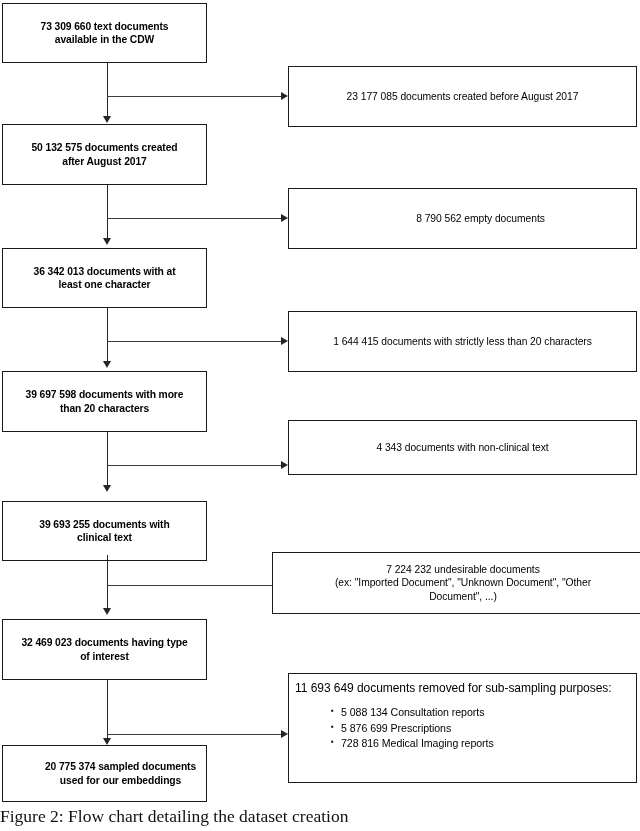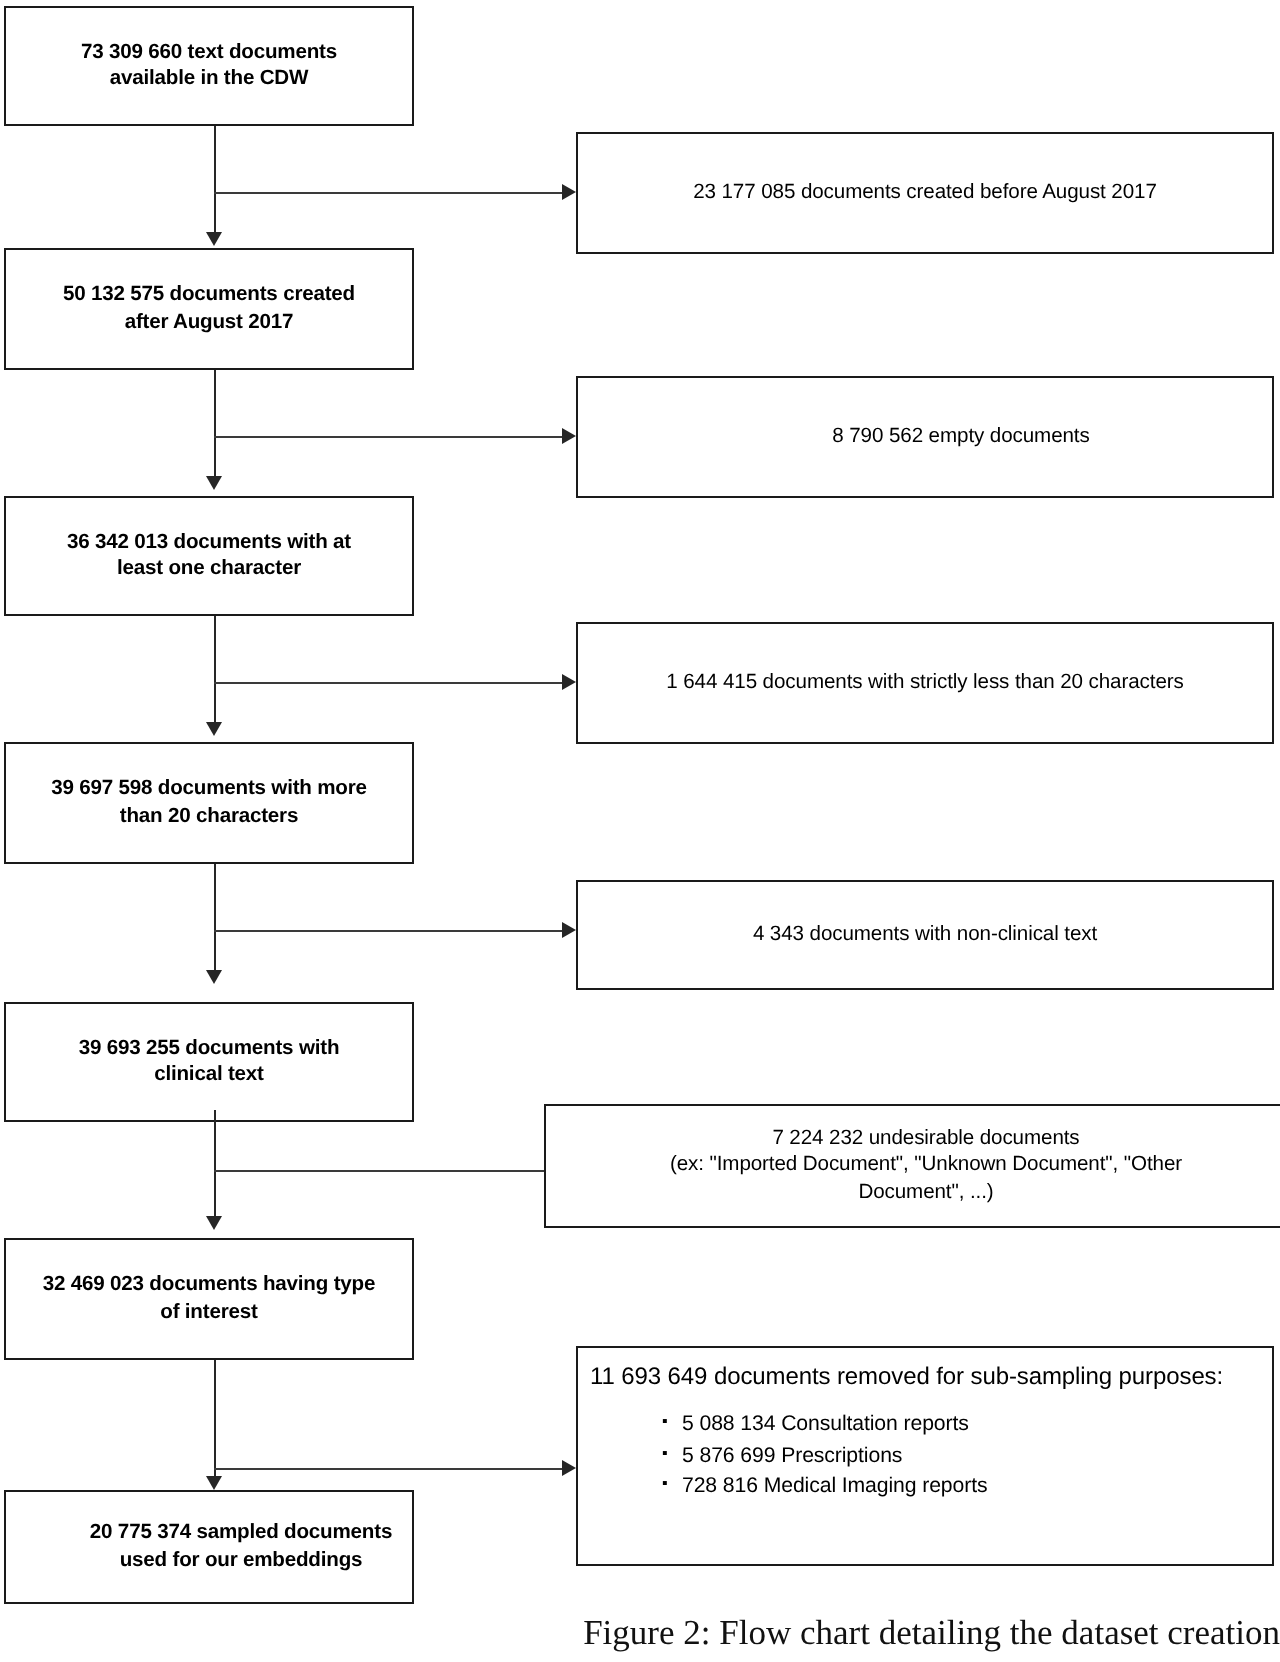--- a/index.html
+++ b/index.html
@@ -81,21 +81,21 @@
     position:absolute;width:0;height:0;
     border-top:4.2px solid transparent;
     border-bottom:4.2px solid transparent;
     border-left:7px solid #262626;
   }
 
   
   #caption{
     position:absolute;
     left:0;top:806px;width:640px;
-    text-align:right;
+    text-align:left;
     font-family:"Liberation Serif","DejaVu Serif",serif;
     font-size:17.5px;
     color:#111;
     white-space:nowrap;
   }
 </style>
 </head>
 <body>
 
 <div id="stage">
@@ -153,21 +153,21 @@
       <span>39 697 598 documents with more</span><br>
       <span>than 20 characters</span>
     </span>
   </div>
 
   <div class="vline" style="left:107px;top:432px;height:55px;"></div>
   <div class="arrow-down" style="left:103px;top:485px;"></div>
   <div class="hline" style="left:107px;top:465px;width:174px;"></div>
   <div class="arrow-right" style="left:281px;top:461px;"></div>
 
-  <div class="node side" style="left:288px;top:440px;width:349px;height:55px;">
+  <div class="node side" style="left:288px;top:420px;width:349px;height:55px;">
     <span class="txt">4 343 documents with non-clinical text</span>
   </div>
 
   <div class="node main" style="left:2px;top:501px;width:205px;height:60px;">
     <span class="txt">
       <span>39 693 255 documents with</span><br>
       <span>clinical text</span>
     </span>
   </div>
 

